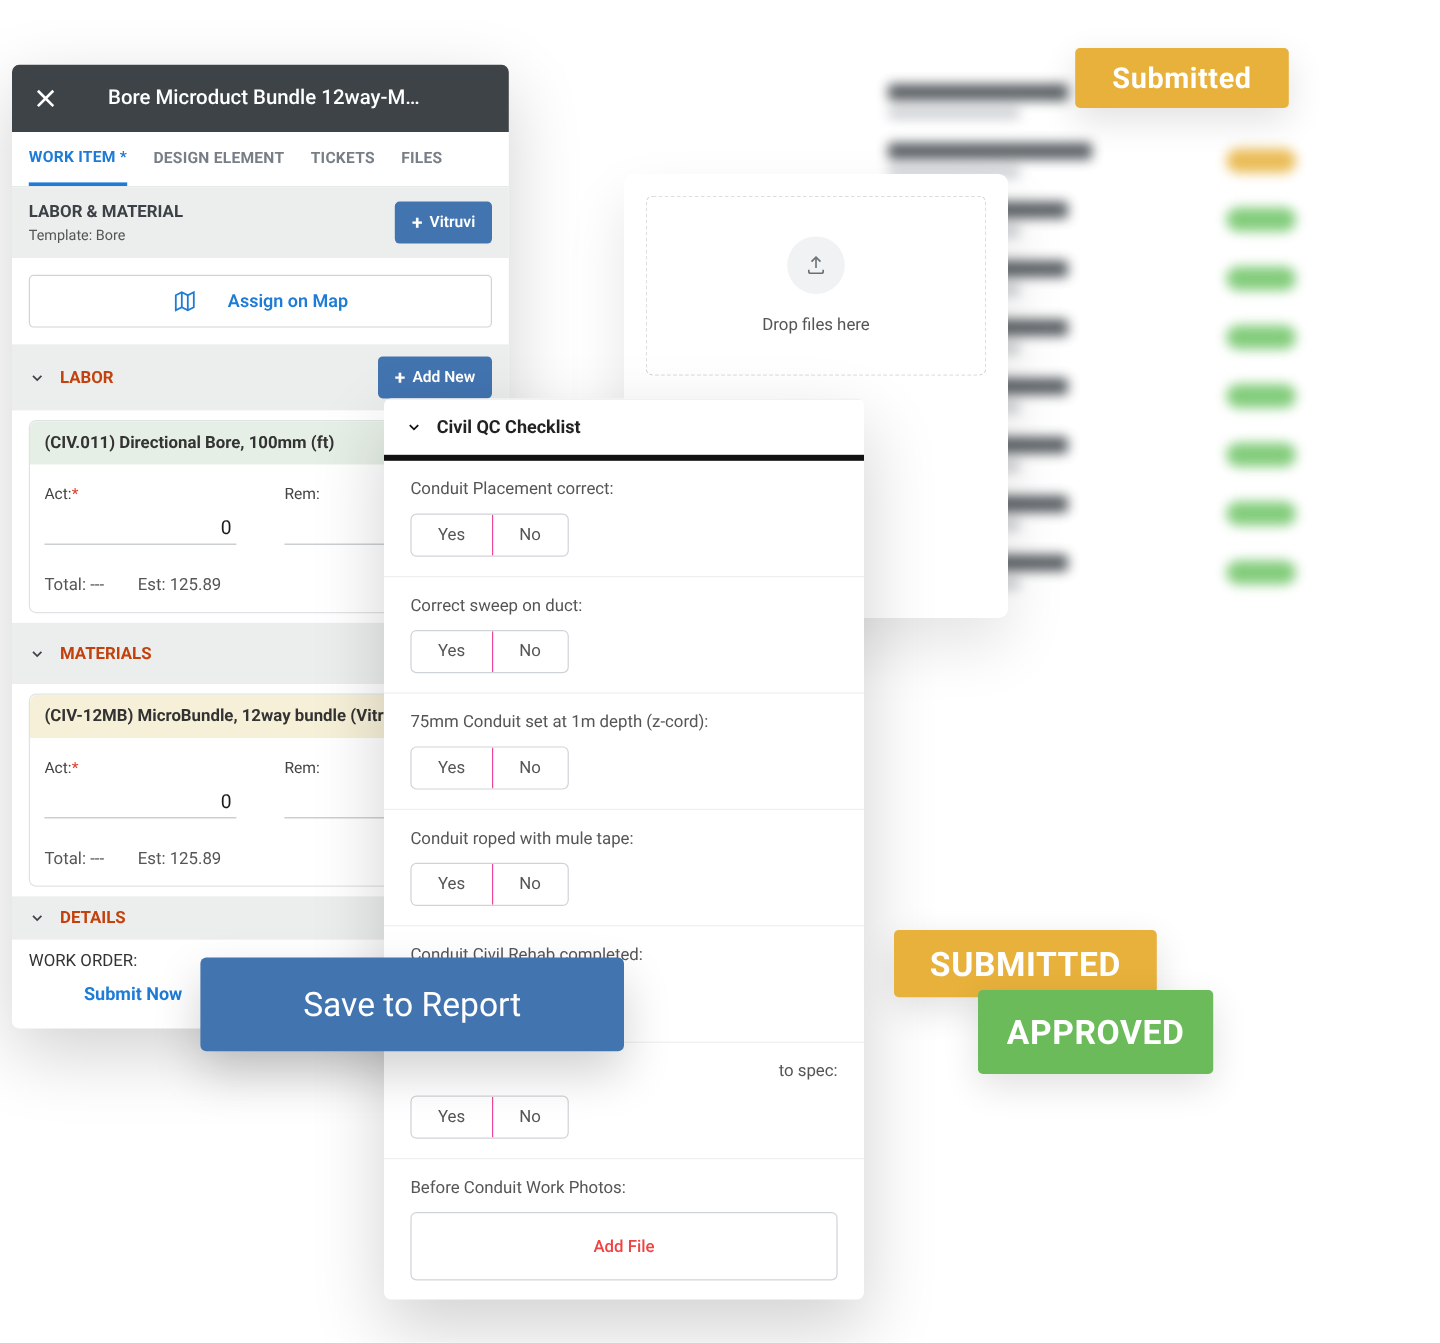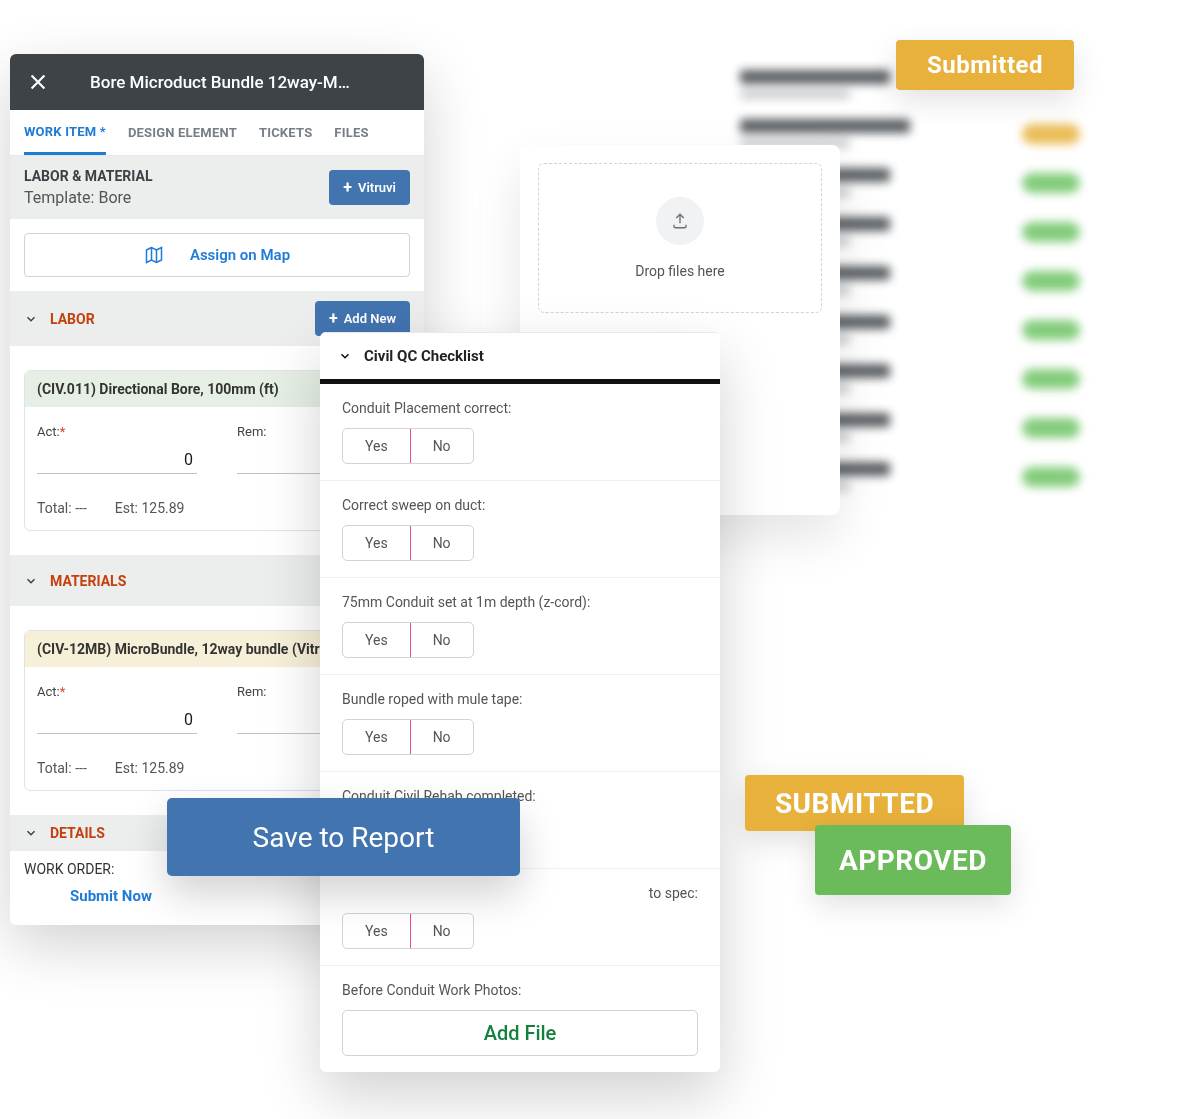--- a/index.html
+++ b/index.html
@@ -37,21 +37,21 @@
   .tabs .tab { font-size: 13px; font-weight: 700; color: #777e86; letter-spacing: .2px; cursor: pointer; height: 100%; display:flex; align-items:center; }
   .tabs .tab.active { color: #1e7bd6; border-bottom: 3px solid #1e7bd6; }
 
   .section-title-bar {
     background: #eceeee;
     padding: 12px 14px;
     display: flex; align-items: center; justify-content: space-between;
     margin: 0;
   }
   .section-title-bar .lbl { font-size: 14px; font-weight: 700; color: #3c4146; }
-  .section-title-bar .sub { font-size: 16px; color: #555; margin-top: 4px; }
+  .section-title-bar .sub { font-size: 12px; color: #555; margin-top: 4px; }
   .btn-primary {
     background: #4274b0;
     color: #fff;
     border: none;
     border-radius: 4px;
     padding: 8px 14px;
     font-size: 13px;
     font-weight: 600;
     display: flex; align-items: center; gap: 6px;
     cursor: pointer;
@@ -70,21 +70,21 @@
   }
   .collapse-bar {
     background: #eceeee;
     padding: 10px 14px;
     display: flex; align-items: center; justify-content: space-between;
   }
   .collapse-bar .left { display: flex; align-items: center; gap: 12px; font-size: 14px; font-weight: 700; color: #c2410c; }
   .card {
     border: 1px solid #e0e3e5;
     border-radius: 6px;
-    margin: 24px 14px;
+    margin: 8px 14px;
   }
   .card.green .card-title { background: #e6efe5; }
   .card.yellow .card-title { background: #f7f0d8; }
   .card-title { padding: 10px 12px; font-size: 14px; font-weight: 700; color: #333; border-radius: 6px 6px 0 0; }
   .card-body { padding: 10px 12px 14px; }
   .input-row { display: flex; gap: 40px; margin-top: 4px; }
   .input-col { flex: 1; }
   .input-col label { font-size: 13px; color: #444; }
   .input-col label .req { color: #d43; }
   .input-col .val {
@@ -152,23 +152,23 @@
   .yn span {
     padding: 9px 22px;
     font-size: 14px;
     color: #555;
     cursor: pointer;
   }
   .yn span:first-child { border-right: 1px solid #ec4899; }
   .add-file-btn {
     border: 1px solid #cfd4d8;
     border-radius: 5px;
-    color: #15803d;
-    font-size: 20px; font-weight: 500;
-    width: 100%; height: 46px;
+    color: #ef4444;
+    font-size: 14px; font-weight: 500;
+    width: 100%; height: 57px;
     display:flex; align-items:center; justify-content:center;
     cursor: pointer;
   }
 
   
   .bg-blur {
     position: absolute;
     left: 740px; top: 50px;
     width: 340px;
     filter: blur(5px);
@@ -429,21 +429,21 @@
       </div>
   </div>
   <div class="qc-item">
     <div class="q">75mm Conduit set at 1m depth (z-cord):</div>
     <div class="yn">
         <span>Yes</span>
         <span>No</span>
       </div>
   </div>
   <div class="qc-item">
-    <div class="q">Bundle roped with mule tape:</div>
+    <div class="q">Conduit roped with mule tape:</div>
     <div class="yn">
         <span>Yes</span>
         <span>No</span>
       </div>
   </div>
   <div class="qc-item">
     <div class="q">Conduit Civil Rehab completed:</div>
     <div class="yn">
         <span>Yes</span>
         <span>No</span>

